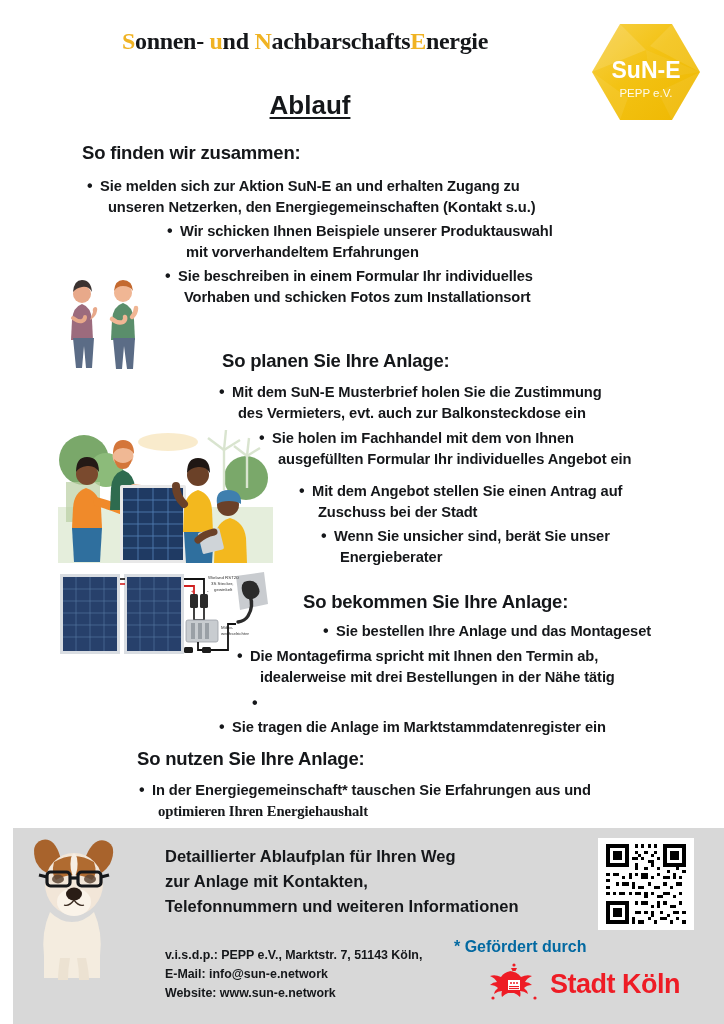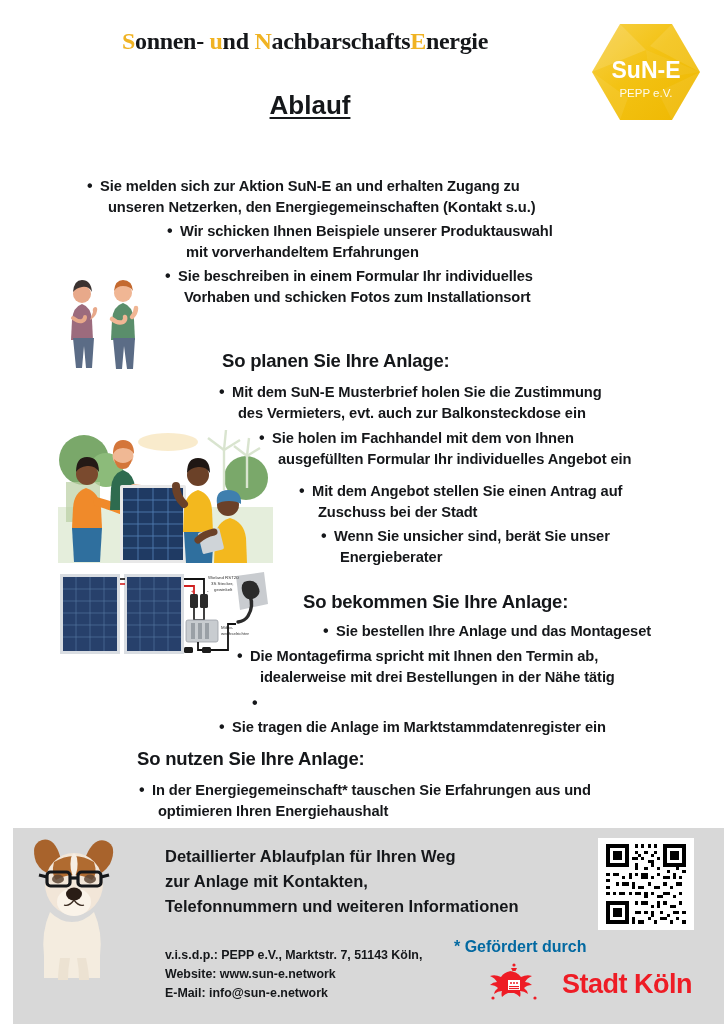--- a/index.html
+++ b/index.html
@@ -63,21 +63,21 @@
     color:#15171a;
   }
   .qr-box{
     position:absolute;left:598px;top:838px;width:96px;height:92px;
     background:#ffffff;padding:0;
   }
   .foerder{
     position:absolute;left:454px;top:938px;
     font-size:16px;font-weight:bold;color:#0369a1;white-space:nowrap;
   }
-  .stadt-koeln{position:absolute;left:486px;top:960px;display:flex;align-items:center;gap:20px;}
+  .stadt-koeln{position:absolute;left:486px;top:960px;display:flex;align-items:center;gap:8px;}
   .sk-text{font-size:27px;font-weight:bold;color:#ee1c25;letter-spacing:-0.5px;font-family:"Liberation Sans", sans-serif;}
 </style>
 </head>
 <body>
 
 <div class="page">
 
   <div class="header">
     <div class="main-title">
       <span class="gold">S</span><span>onnen- </span><span class="gold">u</span><span>nd </span><span class="gold">N</span><span>achbarschafts</span><span class="gold">E</span><span>nergie</span>
@@ -98,20 +98,21 @@
         <polygon points="84,4 112,52 62,26" fill="#ffffff" opacity="0.10"></polygon>
         <polygon points="4,52 40,78 32,100" fill="#ffffff" opacity="0.08"></polygon>
         <polygon points="112,52 84,100 70,72" fill="#ffffff" opacity="0.07"></polygon>
         <polygon points="58,30 112,52 62,60" fill="#ffffff" opacity="0.06"></polygon>
         <text x="58" y="58" text-anchor="middle" fill="#ffffff" font-family="Liberation Sans, sans-serif" font-size="23" font-weight="bold">SuN-E</text>
         <text x="58" y="77" text-anchor="middle" fill="#ffffff" font-family="Liberation Sans, sans-serif" font-size="11.5" opacity="0.92">PEPP e.V.</text>
       </svg>
     </div>
   </div>
 
+  <div class="section-head" style="left:82px;top:142px;">So finden wir zusammen:</div>
 
   <div class="bl" style="left:100px;top:176px;width:500px;">
     <span class="dot">•</span>
     <span>Sie melden sich zur Aktion SuN-E an und erhalten Zugang zu</span><br>
     <span style="margin-left:8px;display:inline-block;">unseren Netzerken, den Energiegemeinschaften (Kontakt s.u.)</span>
   </div>
 
   <div class="bl" style="left:180px;top:221px;width:420px;">
     <span class="dot">•</span>
     <span>Wir schicken Ihnen Beispiele unserer Produktauswahl</span><br>
@@ -312,33 +313,33 @@
       <text x="153" y="17" font-size="4.4" fill="#333" font-family="Liberation Sans, sans-serif">3S Stecker,</text>
       <text x="156" y="23" font-size="4.4" fill="#333" font-family="Liberation Sans, sans-serif">gewinkelt</text>
     </svg>
   </div>
 
   <div class="section-head" style="left:137px;top:748px;">So nutzen Sie Ihre Anlage:</div>
 
   <div class="bl" style="left:152px;top:780px;width:500px;">
     <span class="dot">•</span>
     <span>In der Energiegemeinschaft* tauschen Sie Erfahrungen aus und</span><br>
-    <span style="margin-left:6px;display:inline-block;">optimieren Ihren Energiehaushalt</span>
+    <span style="margin-left:6px;display:inline-block;font-family:Liberation Serif, serif;">optimieren Ihren Energiehaushalt</span>
   </div>
 
   <div class="footer">
     <div class="footer-head">
       <div>Detaillierter Ablaufplan für Ihren Weg</div>
       <div>zur Anlage mit Kontakten,</div>
       <div>Telefonnummern und weiteren Informationen</div>
     </div>
     <div class="contact">
       <div>v.i.s.d.p.: PEPP e.V., Marktstr. 7, 51143 Köln,</div>
+      <div>E-Mail: info@sun-e.network</div>
       <div>Website: www.sun-e.network</div>
-      <div>E-Mail: info@sun-e.network</div>
     </div>
   </div>
 
   <div class="ill" style="left:14px;top:832px;width:122px;height:148px;">
     <svg width="122" height="148" viewBox="0 0 122 148" xmlns="http://www.w3.org/2000/svg" aria-hidden="true">
 
       <path d="M22 30 q-6 -18 6 -22 q12 -3 18 16 q3 12 -4 16 q-12 5 -20 -10z" fill="#a8632c"></path>
       <path d="M96 32 q8 -18 -4 -23 q-12 -4 -20 15 q-4 12 3 17 q11 6 21 -9z" fill="#a8632c"></path>
 
       <ellipse cx="60" cy="52" rx="29" ry="31" fill="#f2e6d8"></ellipse>

